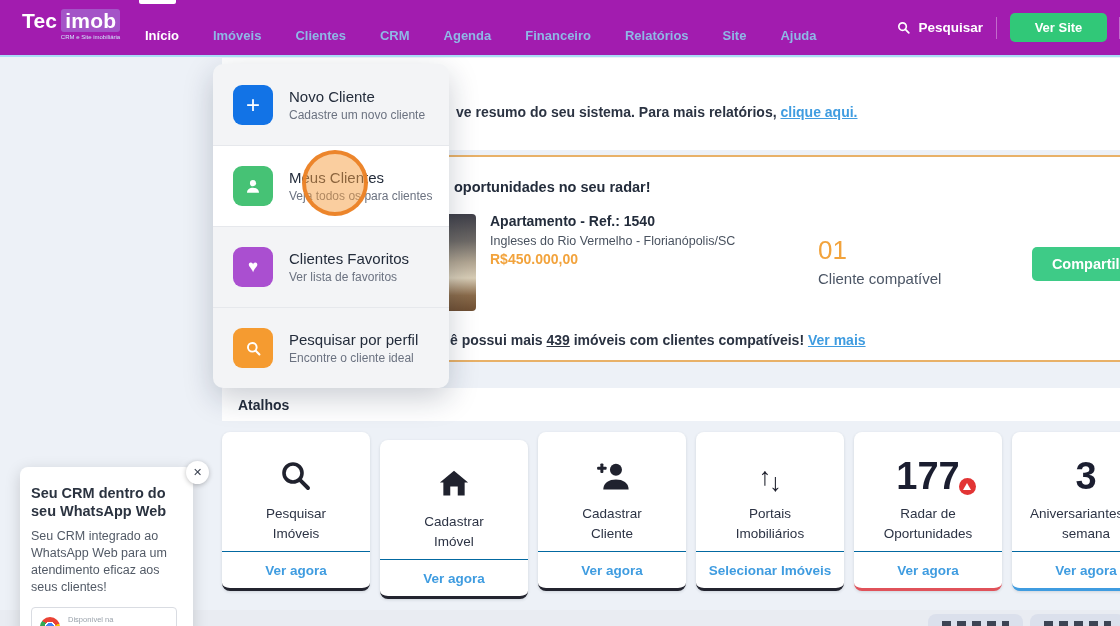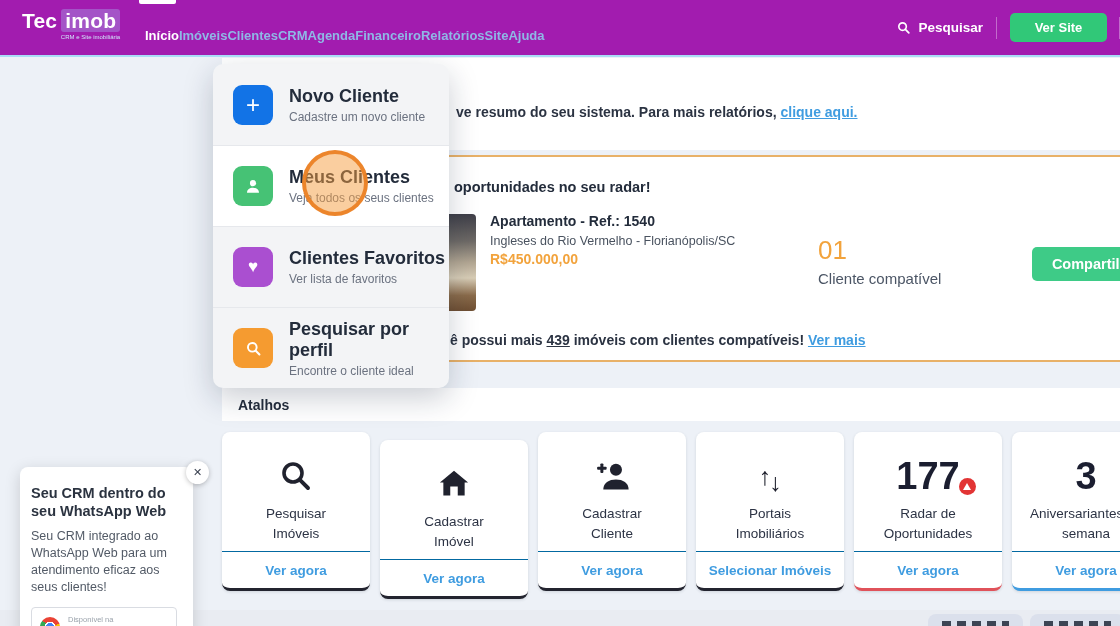--- a/index.html
+++ b/index.html
@@ -7,21 +7,21 @@
   .screen { position:relative; width:1120px; height:626px; overflow:hidden; background:#edf1f7; }
 
   
   .navbar { position:absolute; left:0; top:0; width:1120px; height:55px; background:#a21caf; z-index:70; }
   .nav-underline { position:absolute; left:0; top:55px; width:1120px; height:2px; background:#a9ddf6; z-index:69; }
   .active-indicator { position:absolute; left:139px; top:0; width:37px; height:4px; background:#ffffff; border-radius:0 0 2px 2px; }
   .logo { position:absolute; left:22px; top:9px; color:#fff; cursor:pointer; }
   .logo-line { font-size:21px; font-weight:800; letter-spacing:0.2px; }
   .logo-imob { background:rgba(170,214,255,0.30); padding:0 4px; border-radius:3px; margin-left:4px; }
   .logo-tag { font-size:6px; color:#cfe4fa; text-align:right; margin-top:1px; }
-  .nav-items { position:absolute; left:145px; top:0; height:71px; display:flex; align-items:center; }
+  .nav-items { position:absolute; left:145px; top:0; height:71px; display:flex; align-items:center; gap:34px; }
   .nav-item { font-size:13px; font-weight:700; color:#8fb8e6; cursor:pointer; white-space:nowrap; text-decoration:none; }
   .nav-item.active { color:#ffffff; }
   .nav-right { position:absolute; right:0; top:0; height:55px; display:flex; align-items:center; }
   .nav-search { display:flex; align-items:center; gap:7px; color:#fff; font-size:13.5px; font-weight:700; cursor:pointer; }
   .nav-div { width:1px; height:22px; background:rgba(255,255,255,0.35); margin:0 13px; }
   .ver-site { width:97px; height:29px; background:#31c878; border:none; border-radius:5px; color:#fff; font-family:"Liberation Sans",sans-serif; font-size:13px; font-weight:700; cursor:pointer; }
   .nav-right .end-div { margin:0 0 0 12px; }
 
   
   .summary-band { position:absolute; left:222px; top:58px; width:930px; height:92px; background:#ffffff; z-index:1; }
@@ -64,21 +64,21 @@
   
   .dropdown { position:absolute; left:213px; top:64px; width:236px; height:324px; background:#f3f4f6; border-radius:10px; box-shadow:0 10px 30px rgba(20,30,60,0.22); z-index:40; overflow:hidden; }
   .dd-item { height:81px; display:flex; align-items:center; padding-left:20px; gap:16px; cursor:pointer; }
   .dd-item + .dd-item { border-top:1px solid #e6e8ec; }
   .dd-item.hovered { background:#ffffff; }
   .dd-icon { width:40px; height:40px; border-radius:9px; display:flex; align-items:center; justify-content:center; color:#fff; flex-shrink:0; }
   .dd-icon.blue { background:#1273e6; } .dd-icon.green { background:#46c275; }
   .dd-icon.purple { background:#aa4fd0; } .dd-icon.orange { background:#f59b30; }
   .dd-plus { font-size:24px; font-weight:400; line-height:24px; }
   .dd-heart { font-size:17px; }
-  .dd-title { font-size:18px; font-weight:700; color:#232c3b; }
+  .dd-title { font-size:15px; font-weight:400; color:#232c3b; }
   .dd-sub { font-size:12px; color:#6b7280; margin-top:3px; }
   .click-highlight { position:absolute; left:302px; top:150px; width:66px; height:66px; border-radius:50%; background:rgba(246,158,64,0.50); border:4px solid rgba(236,130,38,0.95); z-index:50; }
 
   
   .wa-popup { position:absolute; left:20px; top:467px; width:173px; height:170px; background:#ffffff; border-radius:8px; box-shadow:0 4px 16px rgba(0,0,0,0.16); z-index:60; padding:17px 8px 0 11px; }
   .wa-close { position:absolute; left:166px; top:-6px; width:23px; height:23px; border-radius:50%; background:#ffffff; border:none; box-shadow:0 1px 5px rgba(0,0,0,0.25); font-size:11px; color:#3a4150; cursor:pointer; display:flex; align-items:center; justify-content:center; font-family:"Liberation Sans",sans-serif; }
   .wa-title { font-size:14.5px; font-weight:700; color:#2b3340; line-height:18px; max-width:154px; }
   .wa-body { margin-top:8px; font-size:12.5px; color:#525a66; line-height:17px; max-width:152px; }
   .chrome-badge { margin-top:11px; width:146px; height:40px; border:1px solid #d9dce2; border-radius:4px; background:#fff; display:flex; align-items:center; padding-left:8px; gap:8px; cursor:pointer; }
   .chrome-logo { width:20px; height:20px; border-radius:50%; flex-shrink:0;
@@ -233,21 +233,21 @@
     </div>
     <div class="dd-item hovered">
       <div class="dd-icon green">
         <svg width="20" height="20" viewBox="0 0 24 24">
             <circle cx="12" cy="8.6" r="3.7" fill="#fff"></circle>
             <path d="M4.8 20c0-3.9 3.2-6 7.2-6s7.2 2.1 7.2 6z" fill="#fff"></path>
           </svg>
       </div>
       <div>
         <div class="dd-title">Meus Clientes</div>
-        <div class="dd-sub">Veja todos os seus clientes</div>
+        <div class="dd-sub">Veja todos os para clientes</div>
       </div>
     </div>
     <div class="dd-item">
       <div class="dd-icon purple">
           <span class="dd-heart">♥</span>
         </div>
       <div>
         <div class="dd-title">Clientes Favoritos</div>
         <div class="dd-sub">Ver lista de favoritos</div>
       </div>

